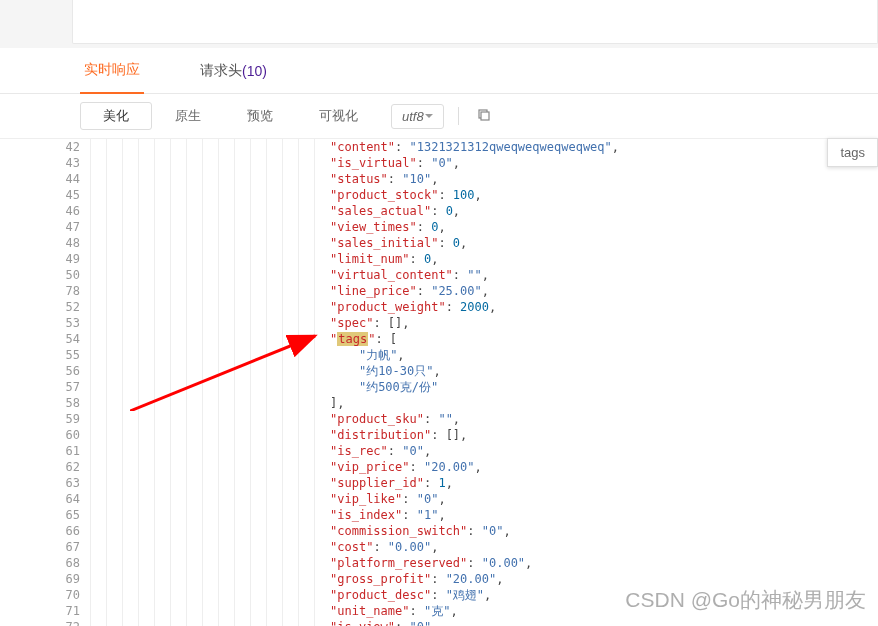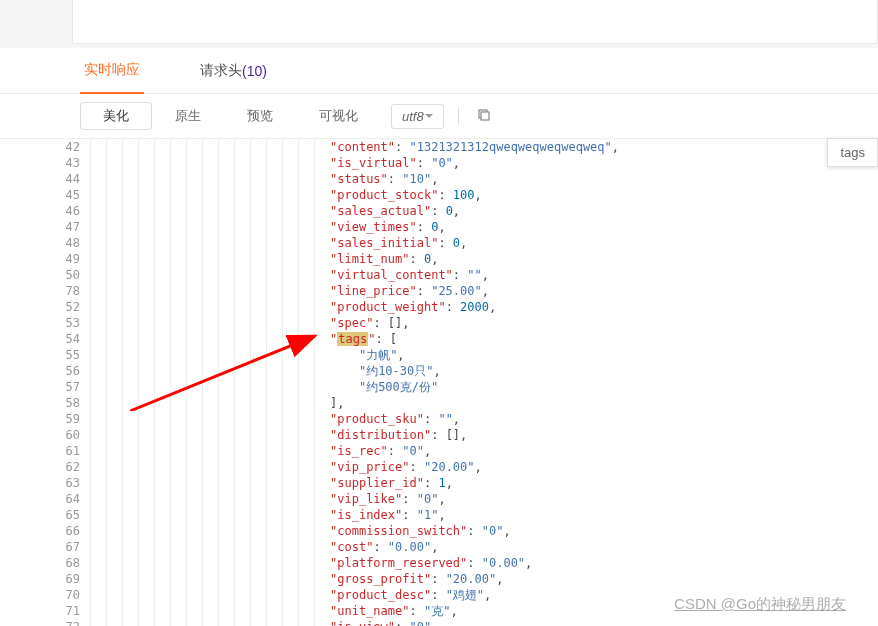--- a/index.html
+++ b/index.html
@@ -126,26 +126,25 @@
   top: 138px;
   background: #fff;
   border: 1px solid #ddd;
   padding: 6px 12px;
   box-shadow: 0 1px 4px rgba(0,0,0,.15);
   color: #666;
   font-size: 13px;
 }
 .watermark {
   position: absolute;
-  right: 32px;
+  right: 12px;
   bottom: 12px;
   color: rgba(120,120,120,.6);
-  font-size: 15px;
+  font-size: 21px;
   z-index: 10;
-  text-decoration: underline;
 }
 .content-wrap { position: relative; }
 </style>
 </head>
 <body>
 
 <div class="top-blank"></div>
 
 <div class="tabs-row">
   <div class="tab active">

